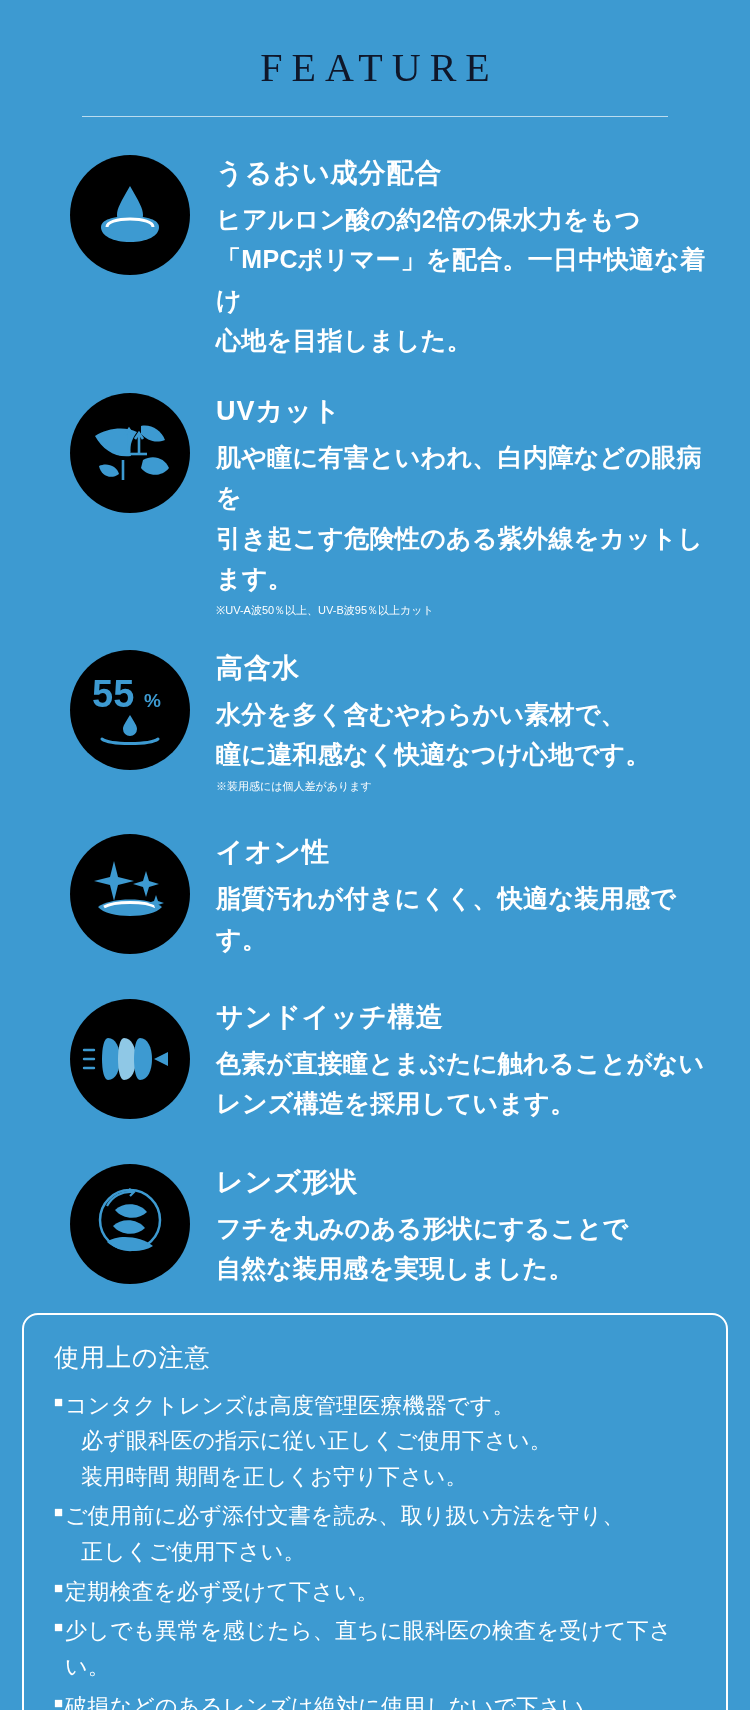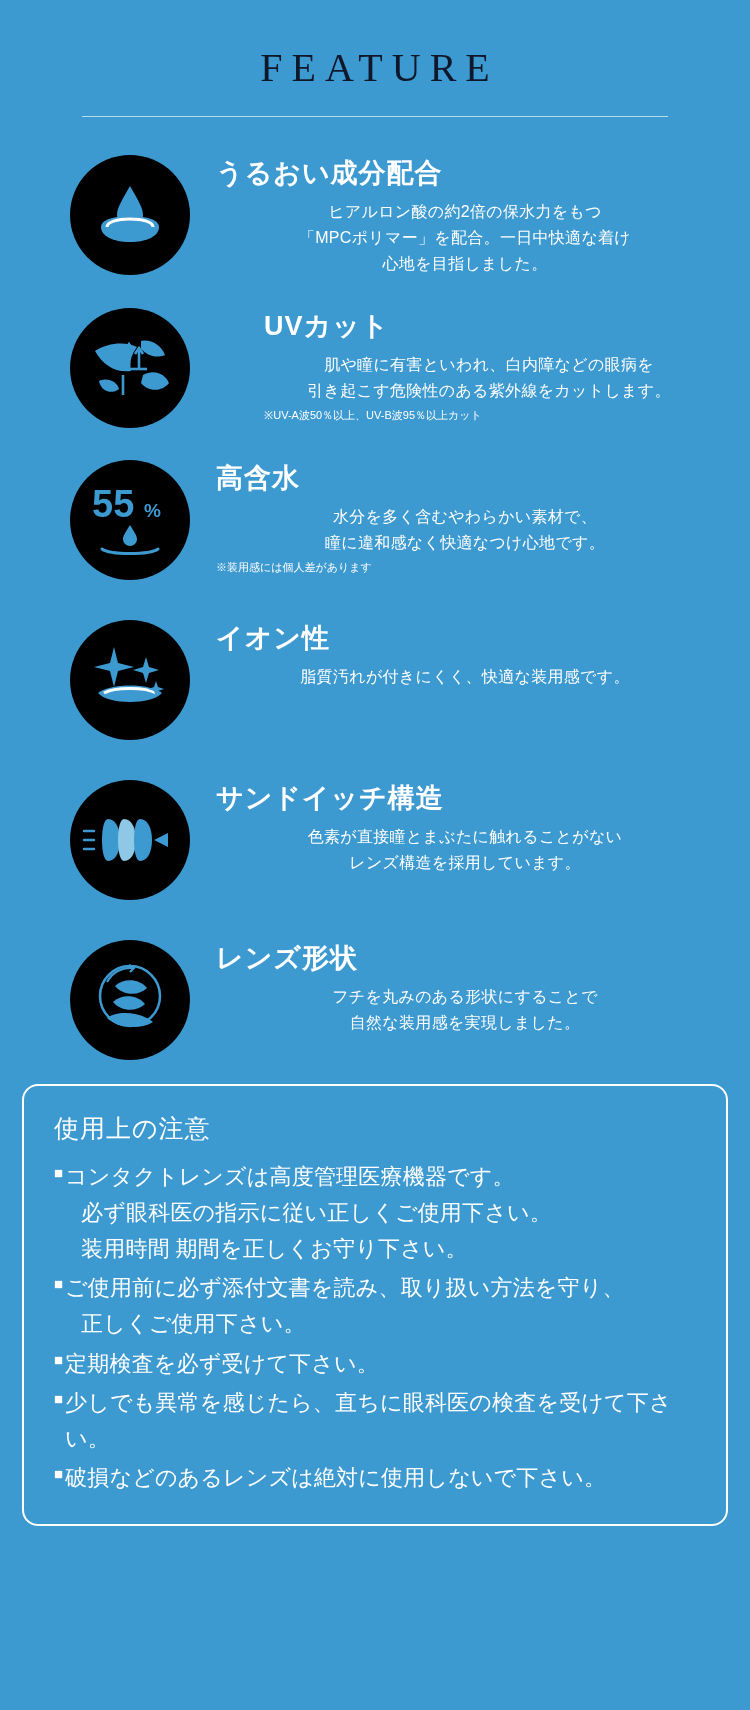--- a/index.html
+++ b/index.html
@@ -76,36 +76,35 @@
     padding-top: 12px;
   }
   .feature-title {
     font-size: 27px;
     font-weight: 700;
     letter-spacing: 1px;
     line-height: 1.25;
     margin-bottom: 8px;
   }
   .feature-desc {
-    font-size: 16px;
+    font-size: 25px;
     line-height: 1.62;
     letter-spacing: 0.3px;
-    font-weight: 400;
-    text-align: center;
+    font-weight: 700;
   }
   .feature-note {
     font-size: 11px;
     line-height: 1.5;
     letter-spacing: 0px;
     margin-top: 3px;
   }
 
   
   .feature.f1 { margin-bottom: 22px; }
-  .feature.f2 { margin-bottom: 22px; gap: 48px; }
+  .feature.f2 { margin-bottom: 22px; }
   .feature.f3 { margin-bottom: 30px; }
   .feature.f4 { margin-bottom: 30px; }
   .feature.f5 { margin-bottom: 30px; }
   .feature.f6 { margin-bottom: 24px; }
 
   
   .notice {
     margin: 8px 22px 0 22px;
     border: 2px solid #ffffff;
     border-radius: 16px;

